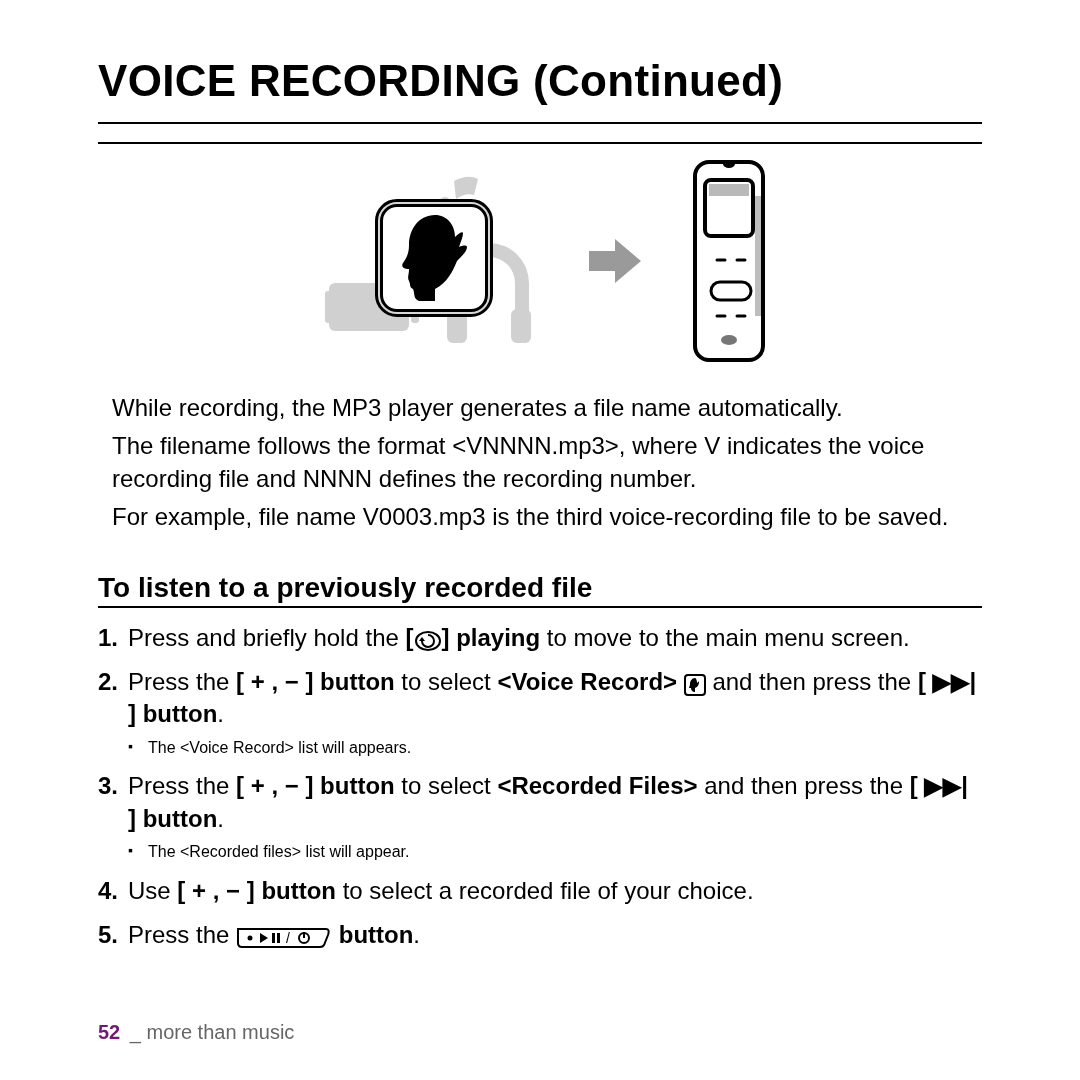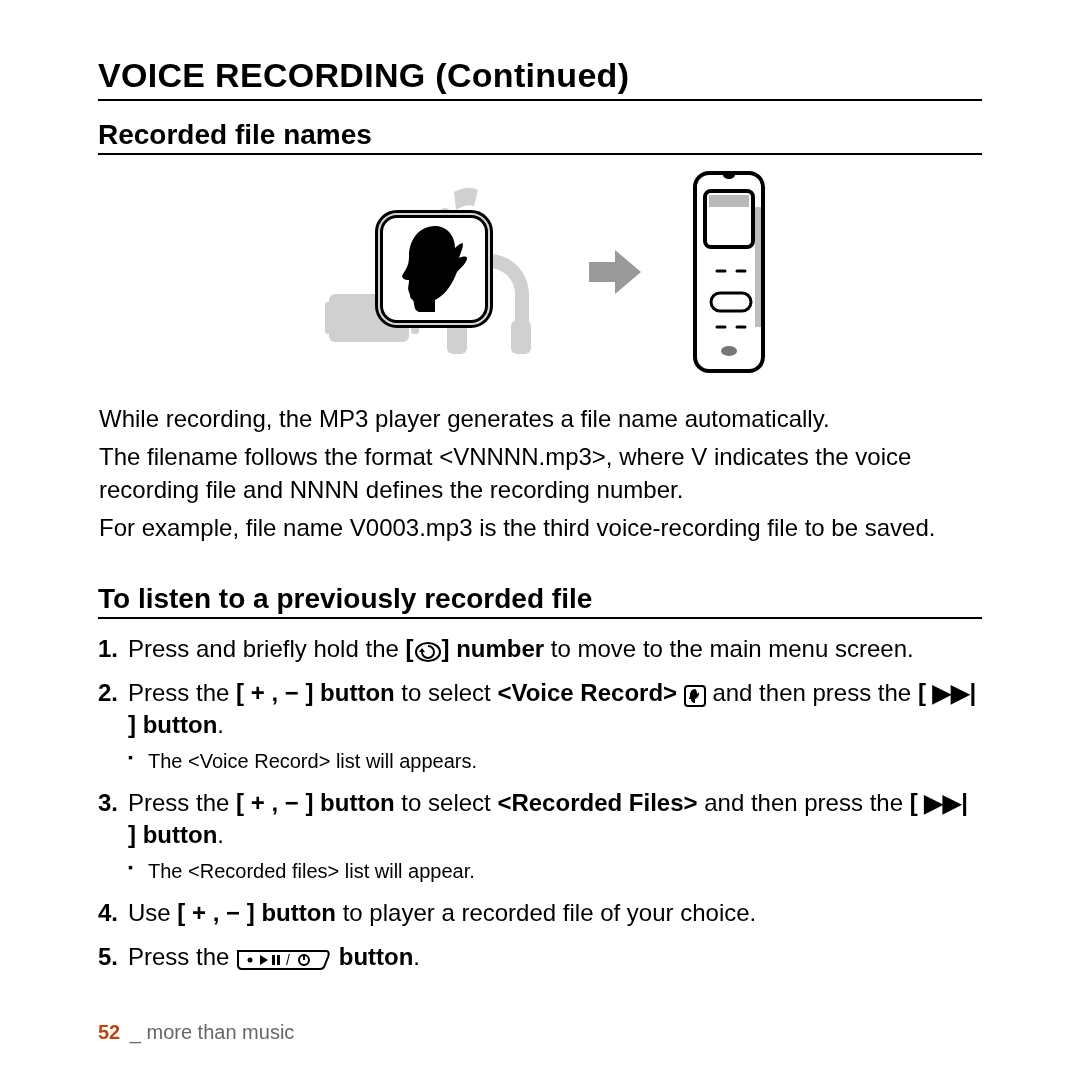--- a/index.html
+++ b/index.html
@@ -12,23 +12,23 @@
     color: #000;
   }
   .page {
     box-sizing: border-box;
     width: 1080px;
     height: 1080px;
     padding: 56px 98px 30px 98px;
     position: relative;
   }
   h1.title {
-    font-size: 34px;
+    font-size: 44px;
     font-weight: bold;
-    margin: 0 0 4px 0;
+    margin: 0 0 16px 0;
     letter-spacing: 0.3px;
   }
   .rule {
     border: 0;
     border-top: 2px solid #000;
     margin: 4px 0 18px 0;
   }
   h2.sub {
     font-size: 28px;
     font-weight: bold;
@@ -50,21 +50,21 @@
   
   .arrow-icon svg { width: 60px; height: 60px; }
   
   .device-icon svg { width: 100px; height: 210px; }
   
   .speak-group { width: 250px; height: 200px; position: relative; }
 
   p.body {
     font-size: 24px;
     line-height: 1.35;
-    margin: 0 0 6px 1px;
+    margin: 0 0 6px 14px;
   }
 
   ol.steps {
     list-style: none;
     counter-reset: step;
     padding: 0;
     margin: 14px 0 0 0;
   }
   ol.steps > li {
     counter-increment: step;
@@ -83,21 +83,21 @@
   }
   .b { font-weight: bold; }
   ul.sub {
     list-style: none;
     padding: 0;
     margin: 6px 0 0 0;
   }
   ul.sub > li {
     position: relative;
     padding-left: 20px;
-    font-size: 20px;
+    font-size: 16px;
     line-height: 1.35;
     margin-bottom: 4px;
   }
   ul.sub > li::before {
     content: "▪";
     position: absolute;
     left: 0;
     top: 0;
     font-size: 14px;
   }
@@ -110,30 +110,29 @@
   }
   .inline-icon svg { height: 22px; vertical-align: middle; }
 
   .footer {
     position: absolute;
     left: 98px;
     bottom: 36px;
     font-size: 20px;
     color: #666;
   }
-  .footer .pg { color: #c2410c; font-weight: bold; margin-right: 4px; }
+  .footer .pg { color: #701a75; font-weight: bold; margin-right: 4px; }
 </style>
 </head>
 <body>
 
 <div class="page">
   <h1 class="title">VOICE RECORDING (Continued)</h1>
   <hr class="rule">
 
-  <h2 class="sub">Recorded file names</h2>
   <hr class="subrule">
 
   <div class="figrow">
 
     <div class="speak-group">
       <svg viewBox="0 0 250 200" xmlns="http://www.w3.org/2000/svg">
 
         <g fill="#d0d0d0">
 
           <path d="M155 18 c8 -4 16 -6 24 -2 l-4 16 c-6 -2 -12 0 -18 4 z"></path>
@@ -206,21 +205,21 @@
 
   <h2 class="sub" style="margin-top:38px">To listen to a previously recorded file</h2>
   <hr class="subrule">
 
   <ol class="steps">
     <li>
       <span>Press and briefly hold the </span><span class="b">[</span><span class="inline-icon"><svg viewBox="0 0 28 22">
             <ellipse cx="14" cy="11" rx="12" ry="9" fill="none" stroke="#000" stroke-width="2"></ellipse>
             <path d="M14 5 A6 6 0 1 1 8 11" fill="none" stroke="#000" stroke-width="2"></path>
             <path d="M8 7 L5 11 L11 11 Z" fill="#000"></path>
-          </svg></span><span class="b">] number</span><span> to move to the main menu screen.</span>
+          </svg></span><span class="b">] playing</span><span> to move to the main menu screen.</span>
     </li>
 
     <li>
       <span>Press the </span><span class="b">[ + , − ] button</span><span> to select </span><span class="b">&lt;Voice Record&gt;</span>
       <span class="inline-icon"><svg viewBox="0 0 22 22">
             <rect x="1" y="1" width="20" height="20" rx="3" fill="none" stroke="#000" stroke-width="2"></rect>
             <path d="M11 4 C8 4 6 7 6 10 C6 12 5 13 5 14 L7 14 C7 16 8 18 11 18 L11 14 C14 13 15 10 15 8 C15 7 14 8 13 9 C13 6 12 4 11 4 Z" fill="#000"></path>
           </svg></span>
       <span> and then press the </span><span class="b">[ ▶▶| ] button</span><span>.</span>
       <ul class="sub">
@@ -229,21 +228,21 @@
     </li>
 
     <li>
       <span>Press the </span><span class="b">[ + , − ] button</span><span> to select </span><span class="b">&lt;Recorded Files&gt;</span><span> and then press the </span><span class="b">[ ▶▶| ] button</span><span>.</span>
       <ul class="sub">
           <li>The &lt;Recorded files&gt; list will appear.</li>
         </ul>
     </li>
 
     <li>
-      <span>Use </span><span class="b">[ + , − ] button</span><span> to player a recorded file of your choice.</span>
+      <span>Use </span><span class="b">[ + , − ] button</span><span> to select a recorded file of your choice.</span>
     </li>
 
     <li>
       <span>Press the </span><span class="inline-icon"><svg viewBox="0 0 96 22">
             <path d="M2 2 H90 Q94 2 92 8 L88 18 Q87 20 84 20 H6 Q2 20 2 16 Z" fill="#fff" stroke="#000" stroke-width="2"></path>
             <circle cx="14" cy="11" r="2.5" fill="#000"></circle>
             <path d="M24 6 L24 16 L32 11 Z" fill="#000"></path>
             <rect x="36" y="6" width="3" height="10" fill="#000"></rect>
             <rect x="41" y="6" width="3" height="10" fill="#000"></rect>
             <path d="M52 4 L60 18 M60 4 L52 18" stroke="none"></path>

